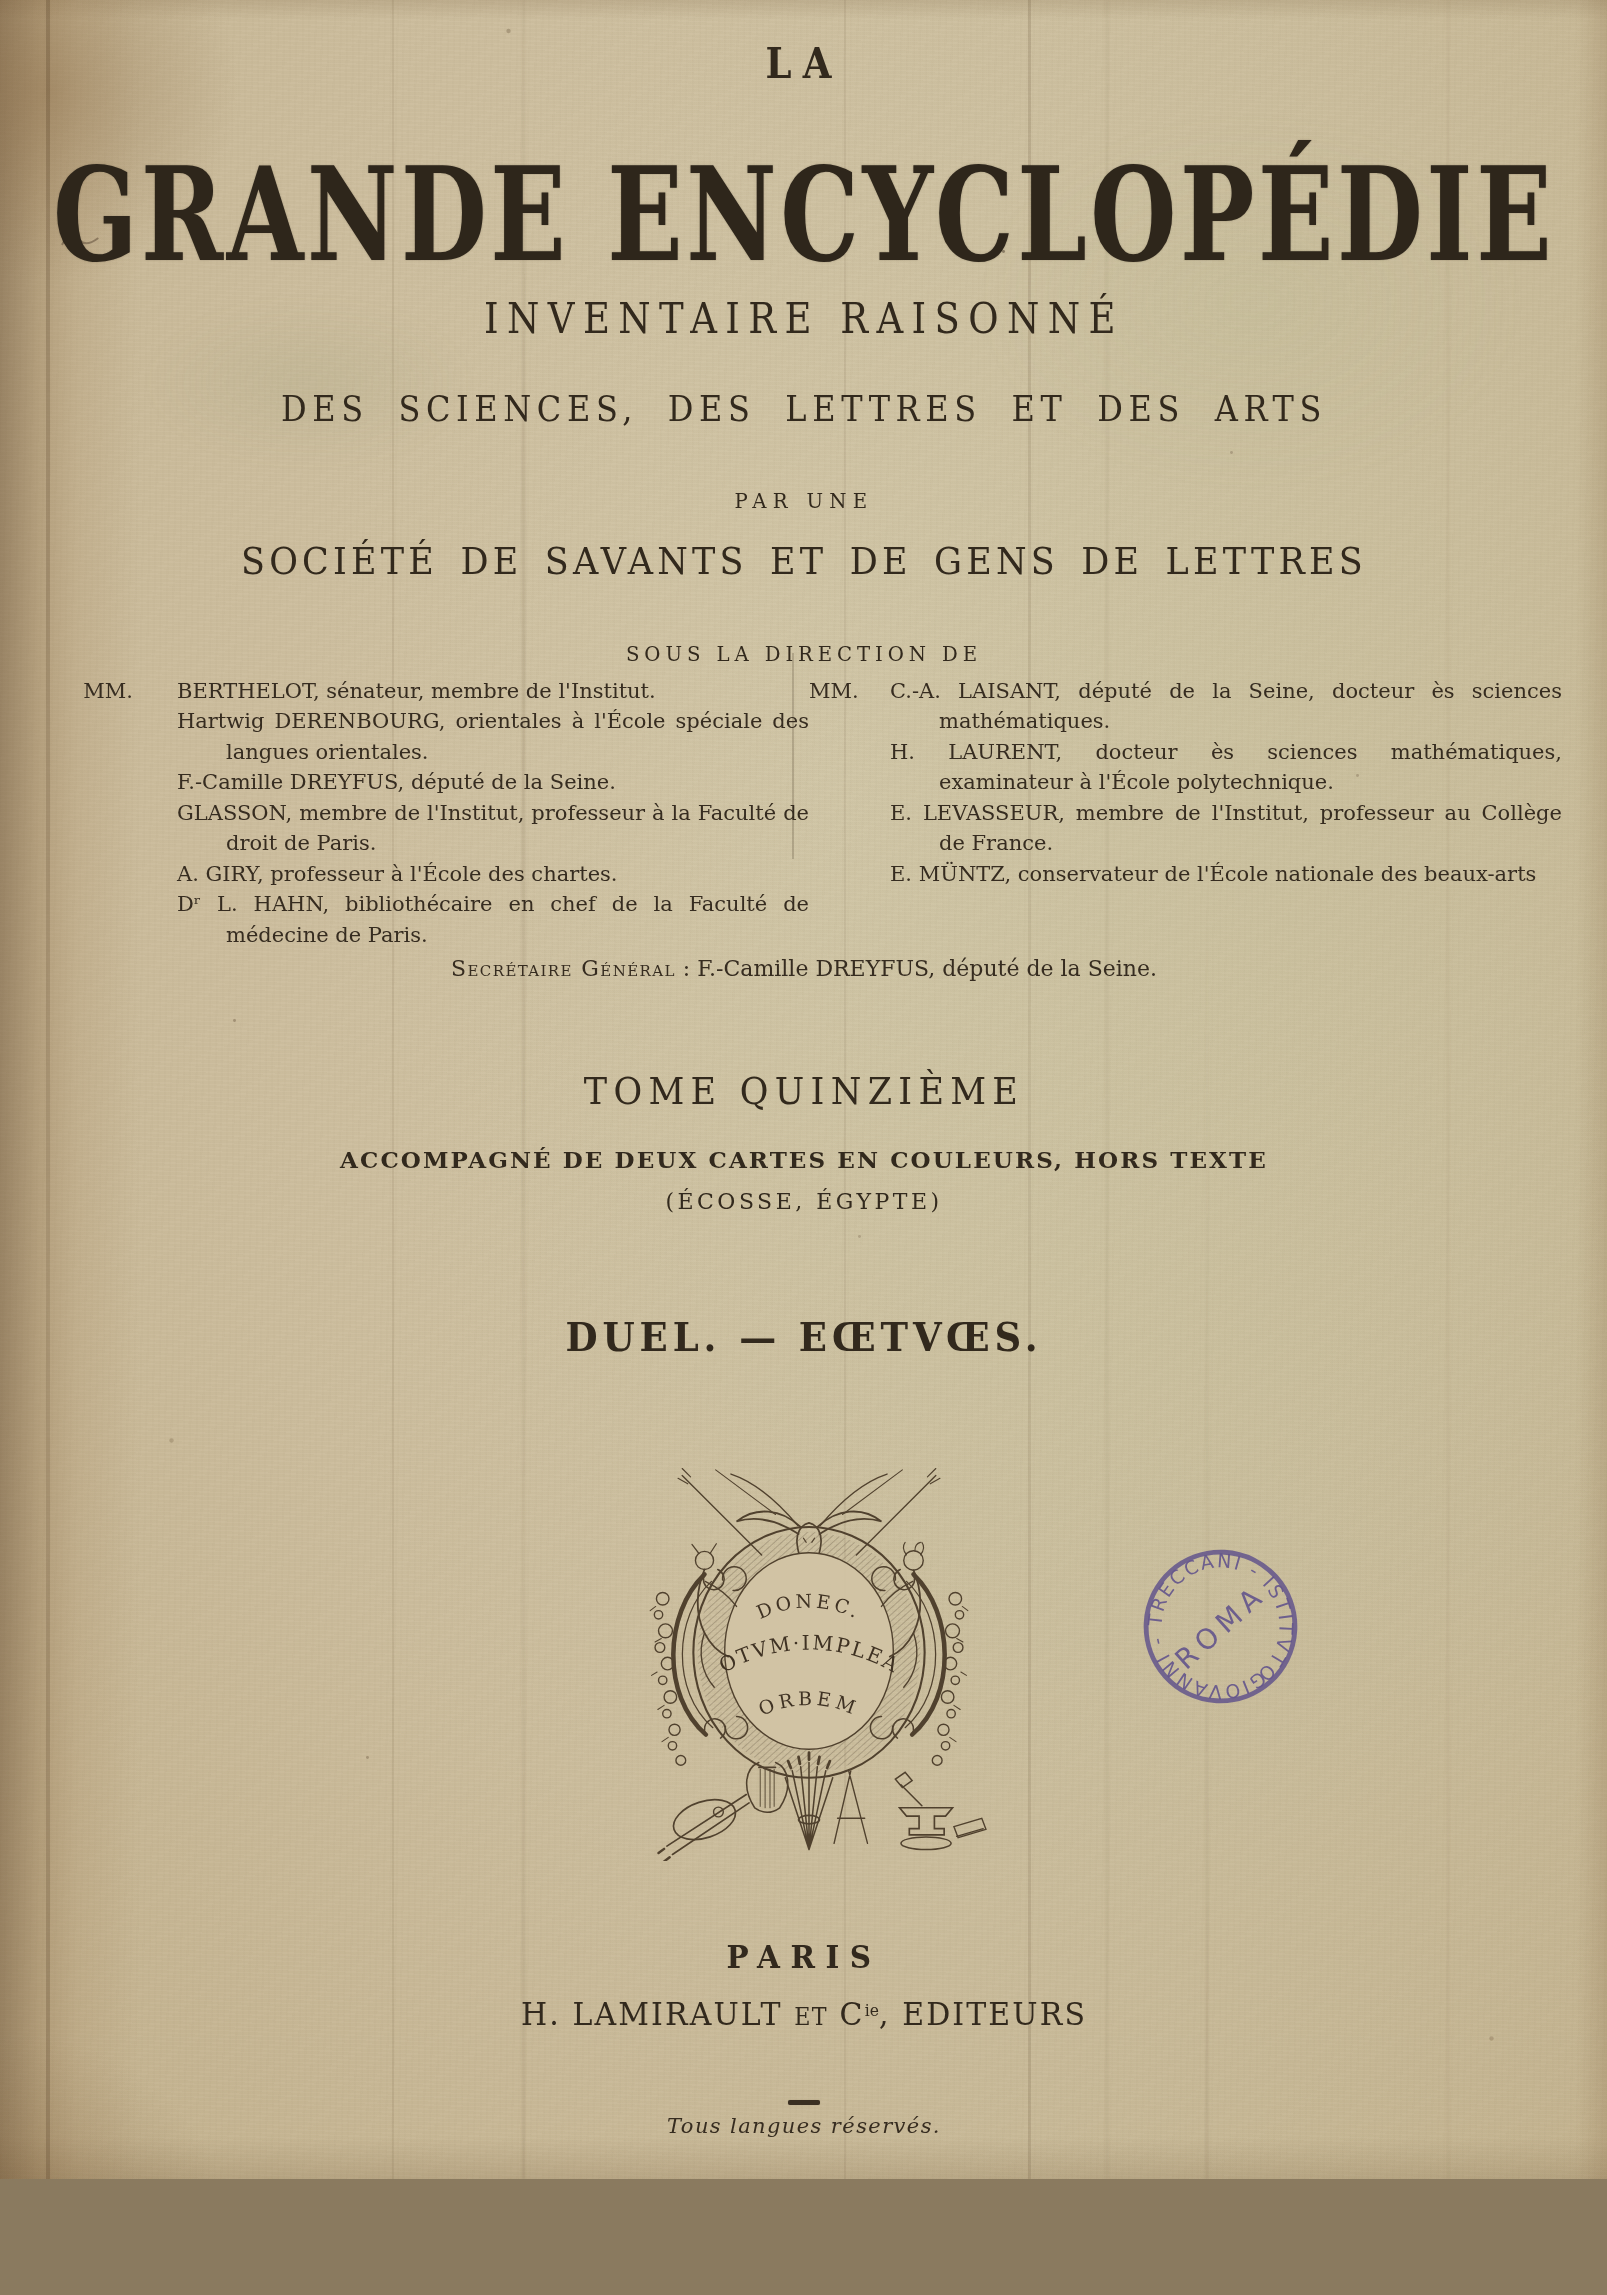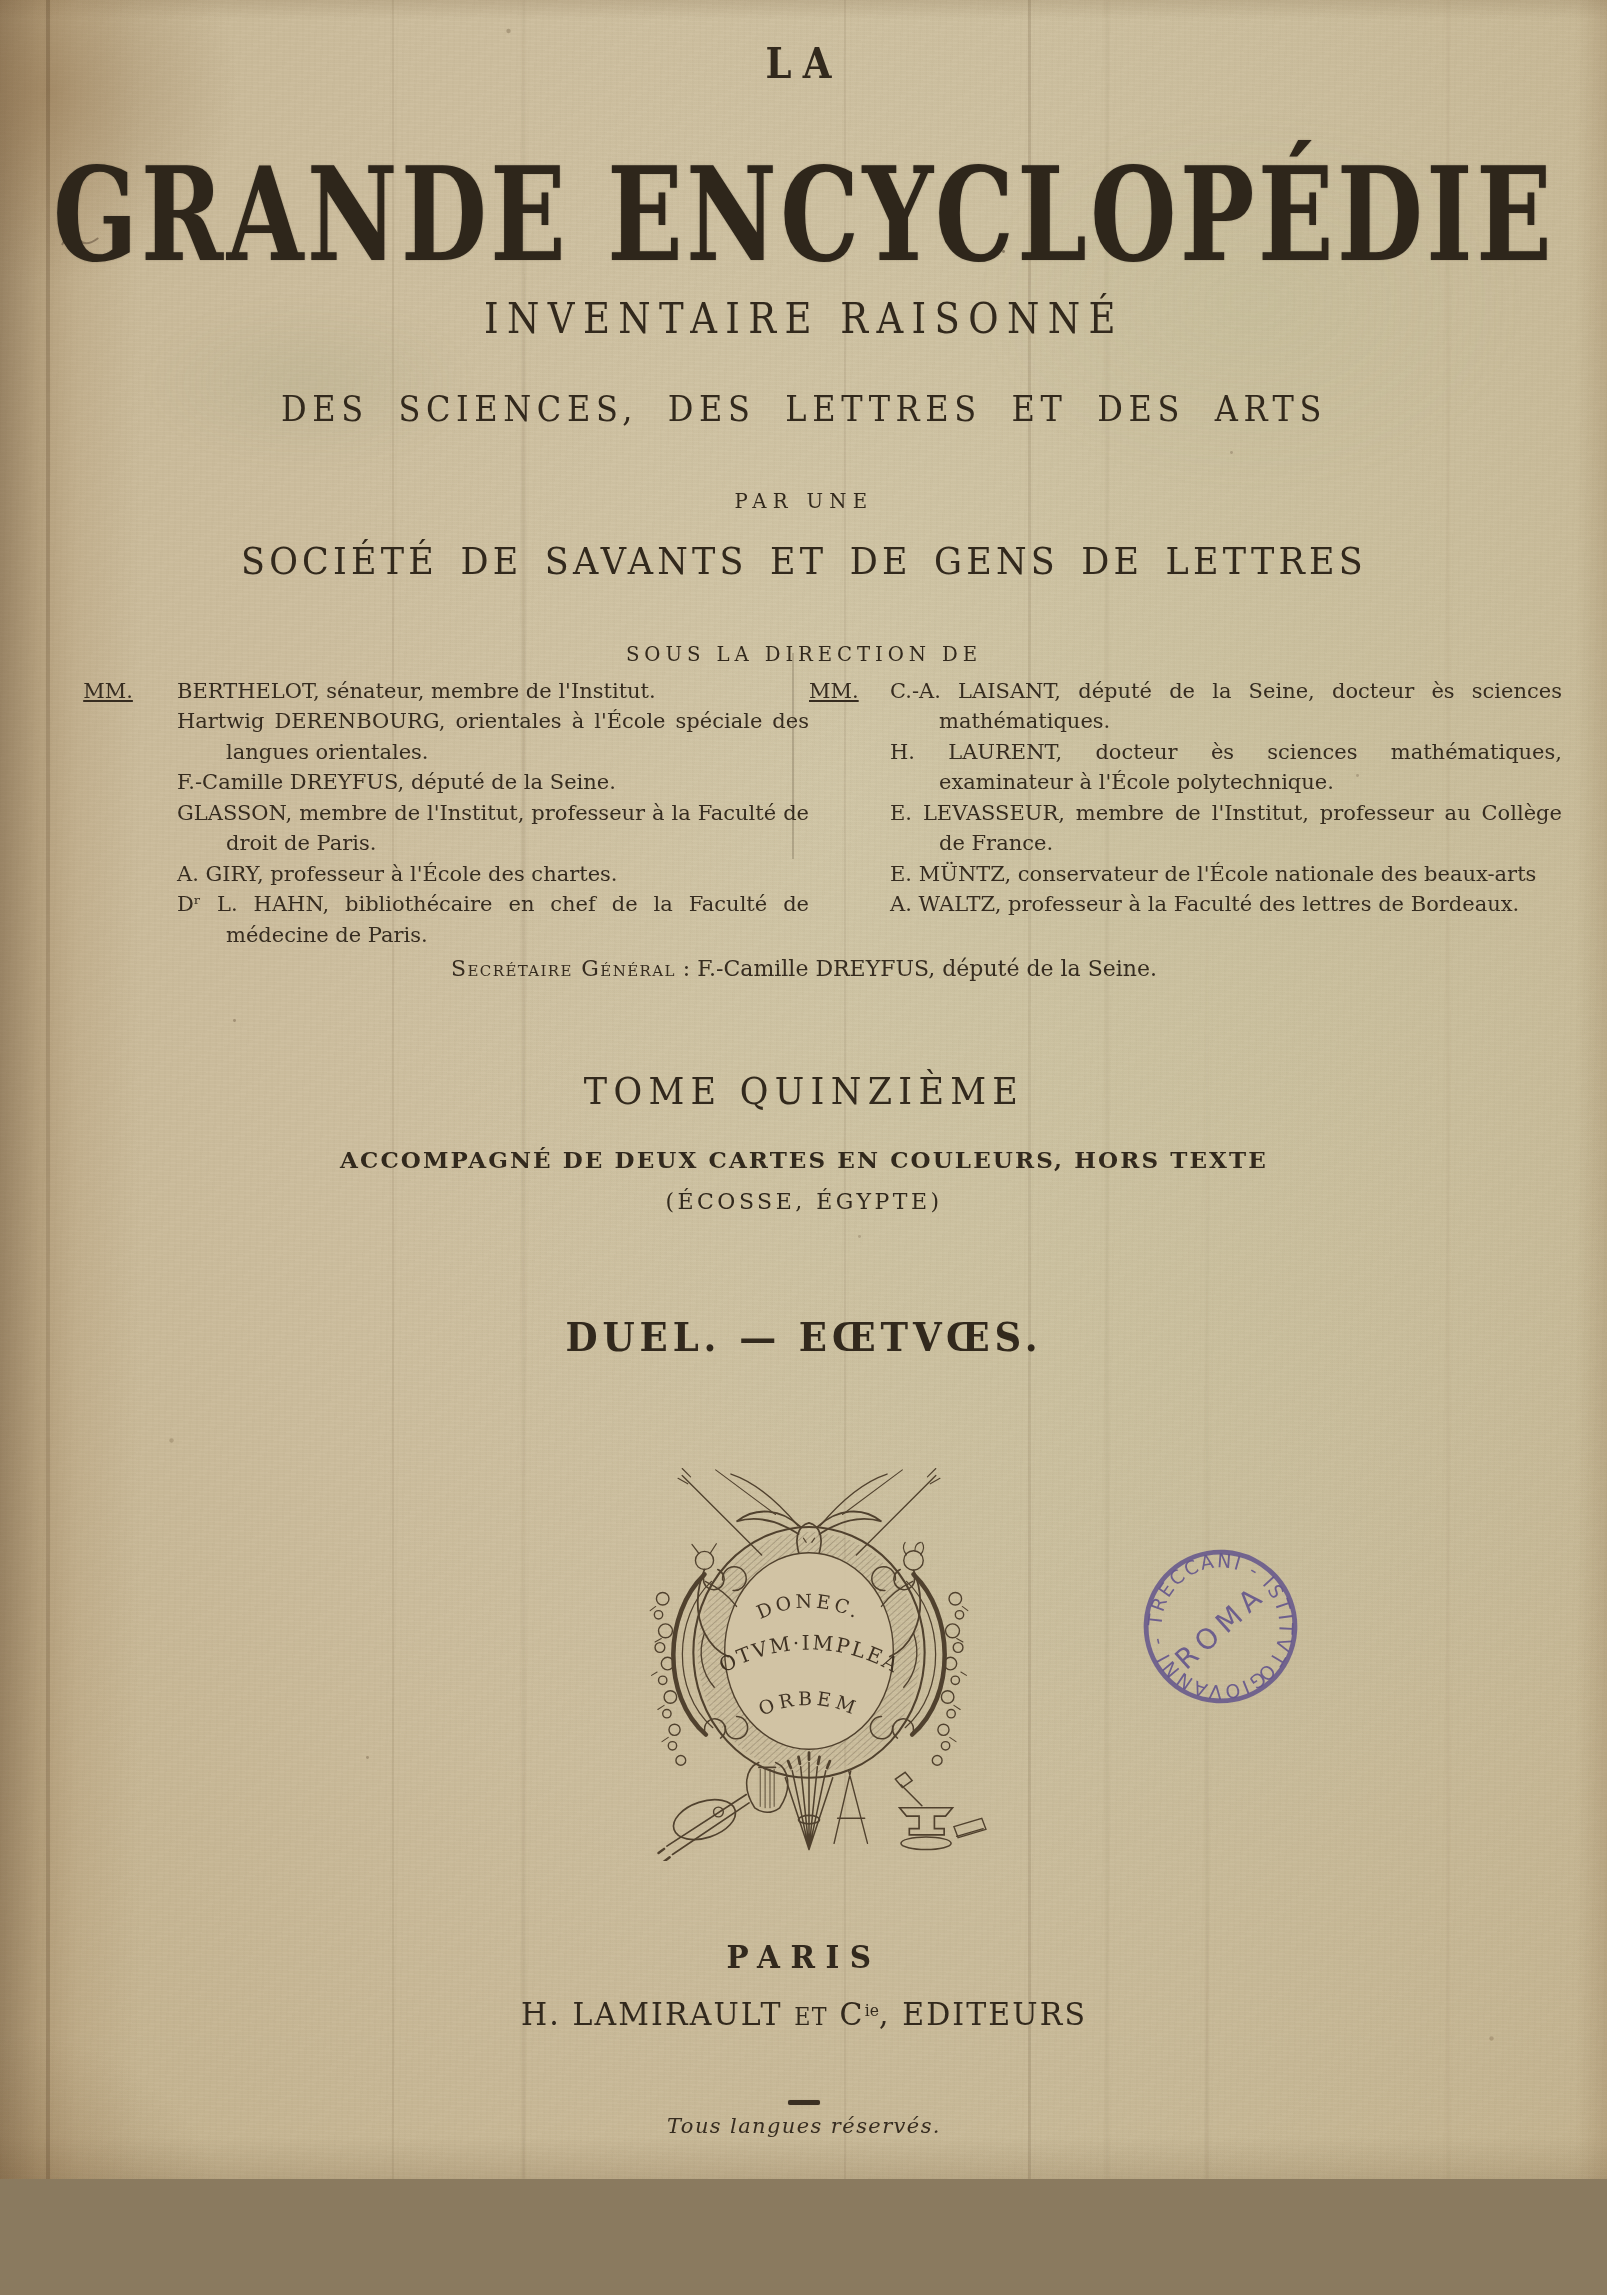--- a/index.html
+++ b/index.html
@@ -27,21 +27,21 @@
   .t-main{top:139px;font-size:99px;font-weight:bold;letter-spacing:3.5px;transform:scaleY(1.30);transform-origin:top center;color:#2e261b;text-shadow:0 0 1.4px rgba(46,38,27,.35);}
   .t-sub1{top:293px;font-size:37px;letter-spacing:8.4px;transform:scaleY(1.18);transform-origin:top center;}
   .t-sub2{top:387px;font-size:32px;letter-spacing:5.6px;word-spacing:14px;transform:scaleY(1.12);transform-origin:top center;}
   .t-parune{top:490px;font-size:19.7px;letter-spacing:6.3px;}
   .t-societe{top:539px;font-size:35px;letter-spacing:4.2px;word-spacing:7px;transform:scaleY(1.08);transform-origin:top center;}
   .t-direction{top:621px;font-size:19.7px;letter-spacing:4.9px;margin-top:22px;}
   .directors{position:absolute;top:676px;left:0;right:0;font-size:21px;line-height:1.45;}
   .col{position:absolute;text-align:justify;}
   .col-left{left:79px;width:730px;}
   .col-right{left:809px;width:753px;}
-  .mm{position:absolute;top:0;left:4.2px;text-decoration:underline;}
+  .mm{position:absolute;top:0;left:4.2px;}
   .col-right .mm{left:0;}
   .items{padding-left:98px;}
   .col-right .items{padding-left:81px;}
   .dir-item{padding-left:49px;text-indent:-49px;}
   .t-secretary{top:956px;font-size:22px;}
   .sc{font-variant:small-caps;letter-spacing:1.4px;}
   .t-tome{top:1070px;font-size:35px;letter-spacing:6.3px;transform:scaleY(1.05);transform-origin:top center;}
   .t-accomp{top:1146px;font-size:23px;font-weight:bold;letter-spacing:2.1px;}
   .t-cartes{top:1189px;font-size:22px;letter-spacing:3.5px;}
   .t-range{top:1314px;font-size:37px;font-weight:bold;letter-spacing:4.9px;transform:scaleY(1.05);transform-origin:top center;}
@@ -106,21 +106,20 @@
           <div class="dir-item">Dʳ L. HAHN, bibliothécaire en chef de la Faculté de médecine de Paris.</div>
         </div>
     </div>
     <div class="col col-right">
       <span class="mm">MM.</span>
       <div class="items">
           <div class="dir-item">C.-A. LAISANT, député de la Seine, docteur ès sciences mathématiques.</div>
           <div class="dir-item">H. LAURENT, docteur ès sciences mathématiques, examinateur à l'École polytechnique.</div>
           <div class="dir-item">E. LEVASSEUR, membre de l'Institut, professeur au Collège de France.</div>
           <div class="dir-item">E. MÜNTZ, conservateur de l'École nationale des beaux-arts</div>
-          <div class="dir-item">A. WALTZ, professeur à la Faculté des lettres de Bordeaux.</div>
         </div>
     </div>
   </div>
 
   <div class="txt t-secretary">
     <span class="sc">Secrétaire Général</span><span> : F.-Camille DREYFUS, député de la Seine.</span>
   </div>
 
   <div class="txt t-tome ink">TOME QUINZIÈME</div>
   <div class="txt t-accomp ink">ACCOMPAGNÉ DE DEUX CARTES EN COULEURS, HORS TEXTE</div>

